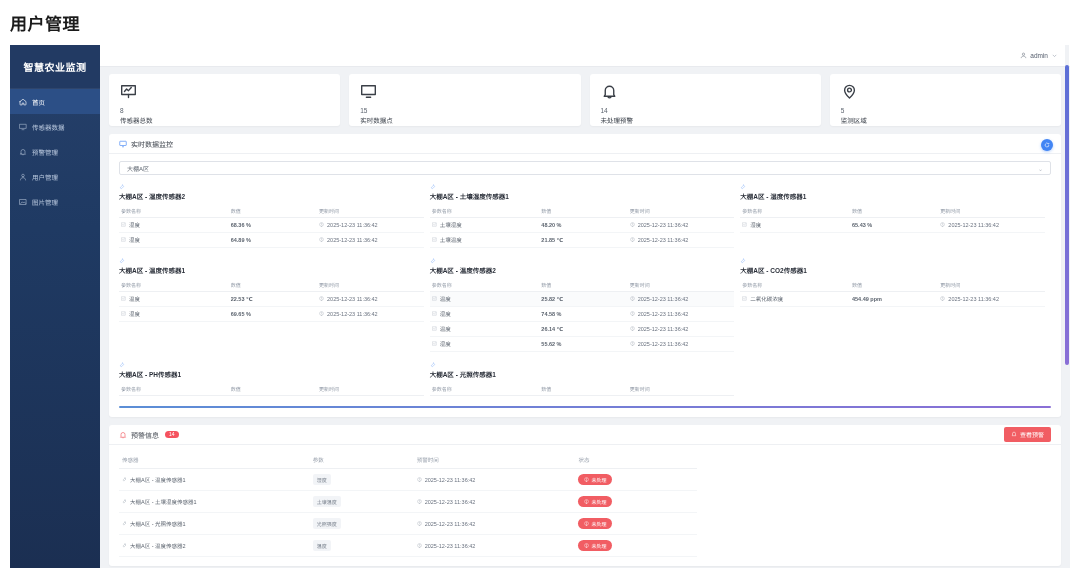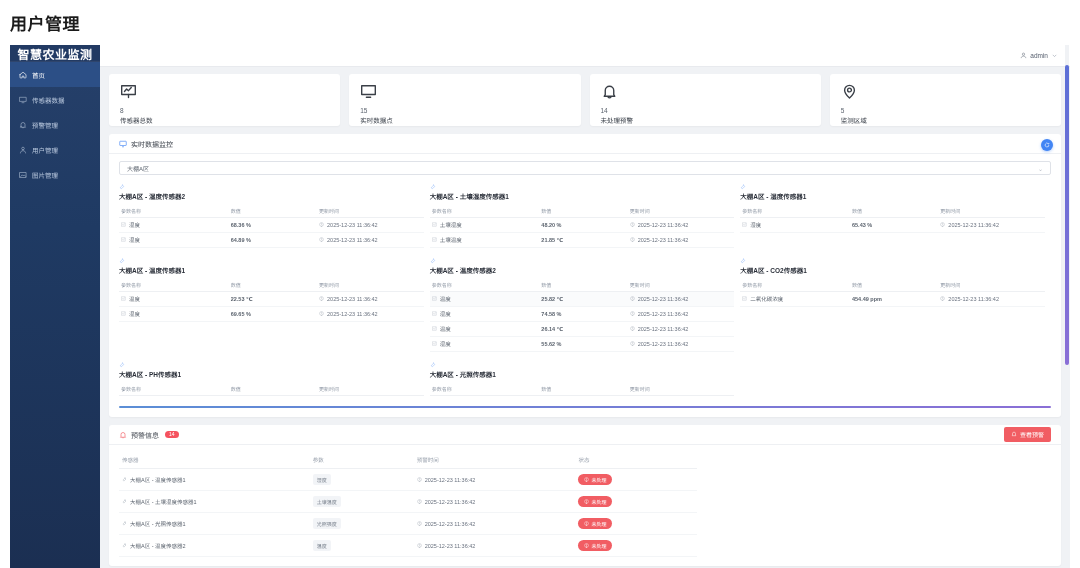--- a/index.html
+++ b/index.html
@@ -28,25 +28,25 @@
   
   #sidebar {
     width: 90px;
     flex: 0 0 90px;
     background: linear-gradient(180deg, #26406a 0%, #1f3a63 35%, #1b2f52 100%);
     color: #c9d6e8;
     display: flex;
     flex-direction: column;
   }
   #sidebar-brand {
-    height: 17px;
+    height: 44px;
     display: flex;
     align-items: center;
     justify-content: center;
-    font-size: 12px;
+    font-size: 10px;
     font-weight: bold;
     color: #ffffff;
     letter-spacing: 0.5px;
     background: #223a63;
     border-bottom: 1px solid rgba(255,255,255,0.06);
   }
   .nav-item {
     height: 25px;
     display: flex;
     align-items: center;

